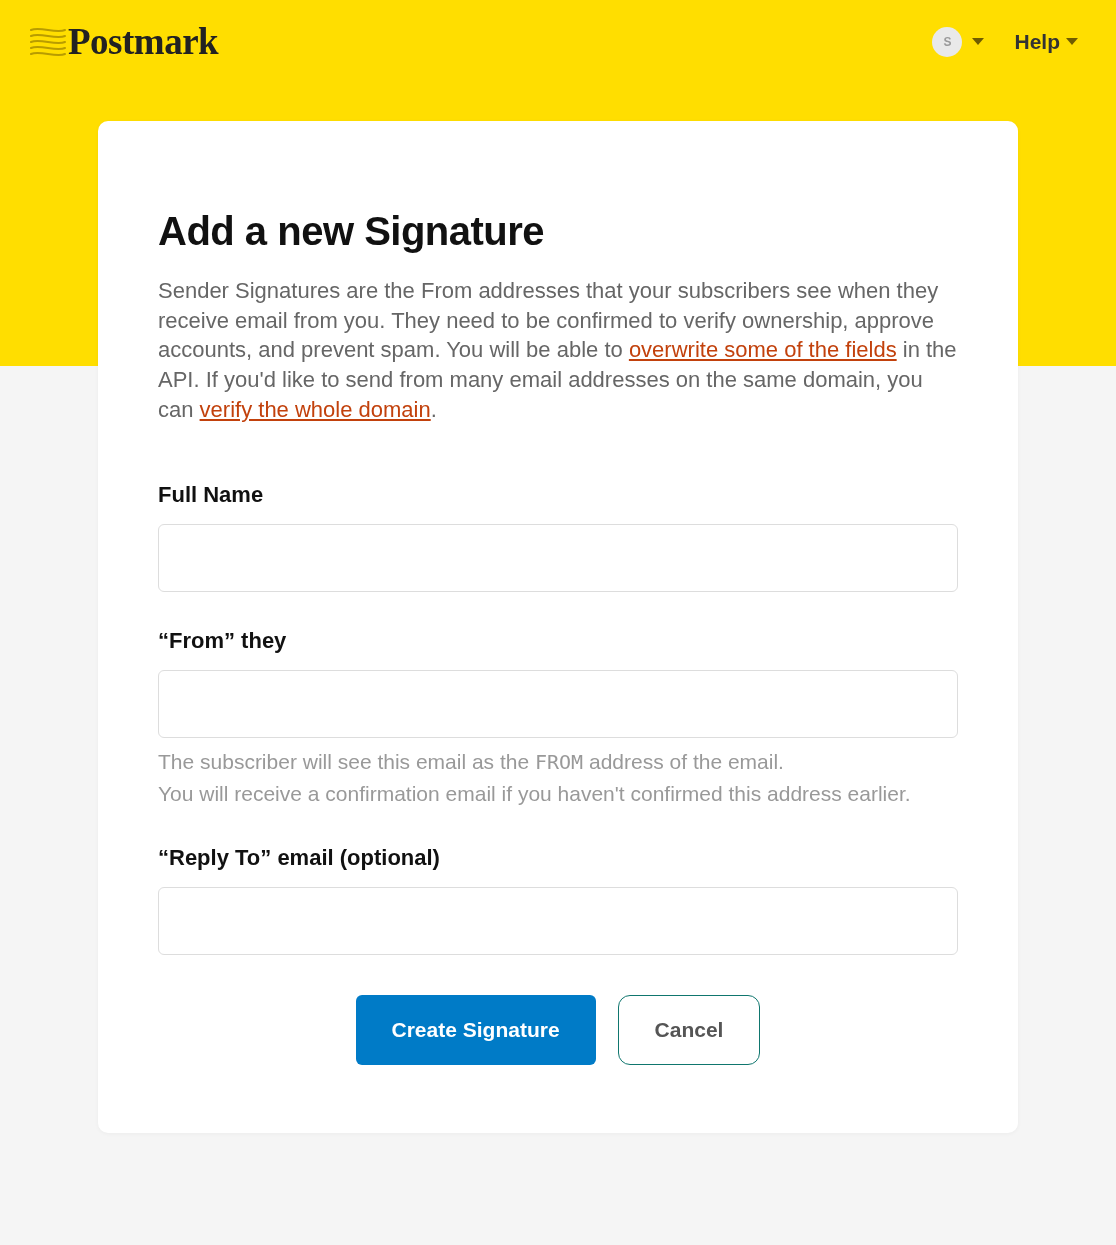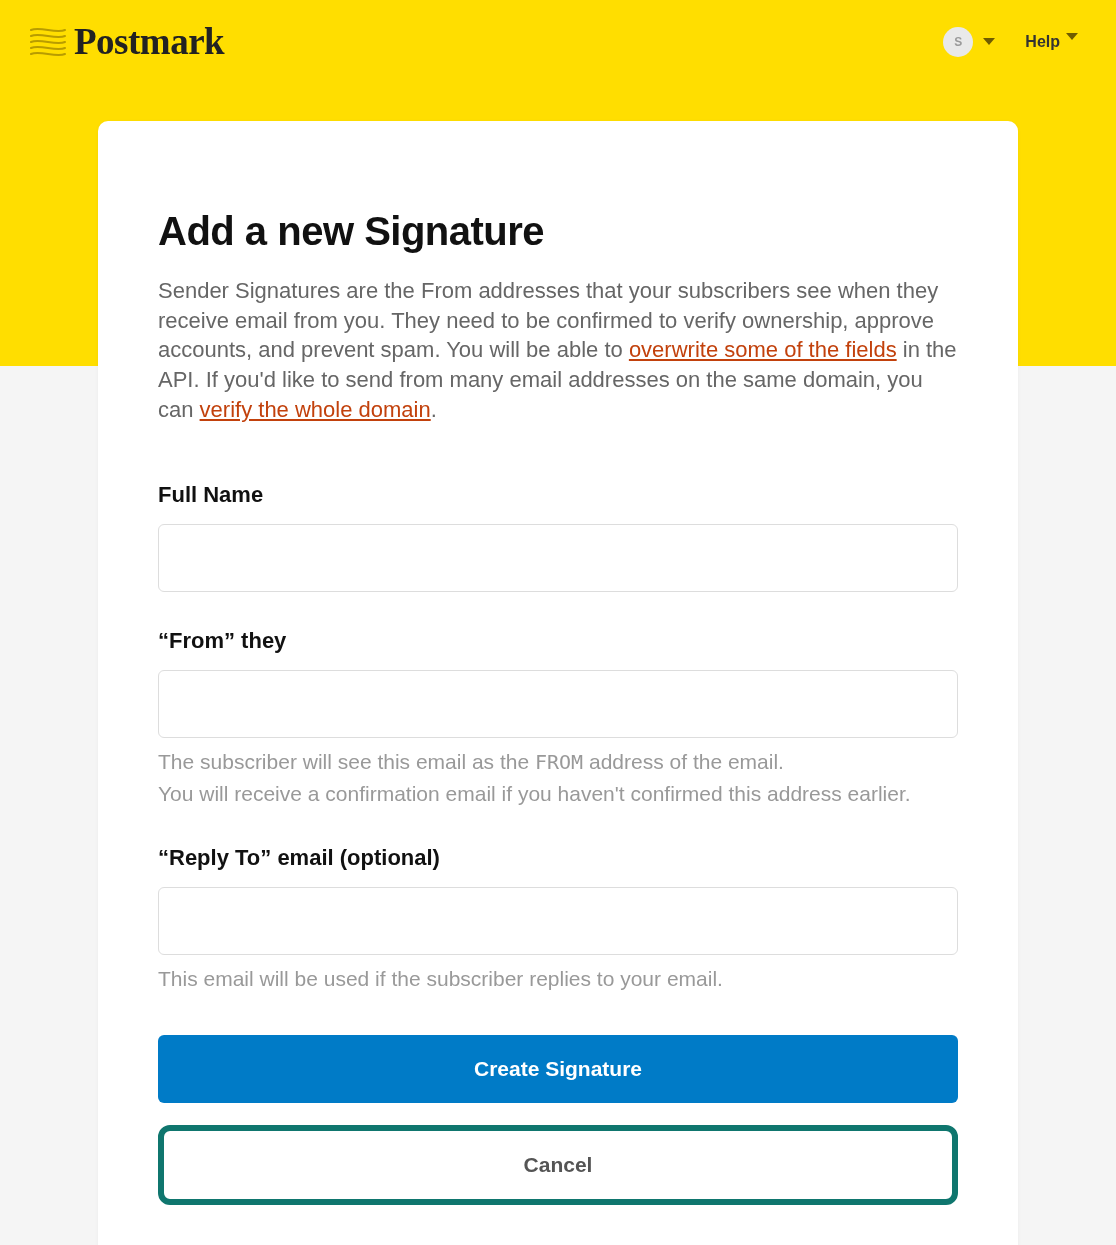--- a/index.html
+++ b/index.html
@@ -19,21 +19,21 @@
     position: relative;
     z-index: 2;
     display: flex;
     align-items: center;
     justify-content: space-between;
     padding: 20px 38px 8px 30px;
   }
   .logo {
     display: flex;
     align-items: center;
-    gap: 8px;
+    gap: 2px;
   }
   .logo-text {
     font-family: Georgia, "Times New Roman", serif;
     font-weight: 700;
     font-size: 37px;
     color: #222;
     letter-spacing: -0.5px;
   }
   .logo svg { display:block; }
   .nav-right {
@@ -59,25 +59,26 @@
     justify-content: center;
   }
   .caret {
     width: 0; height: 0;
     border-left: 6px solid transparent;
     border-right: 6px solid transparent;
     border-top: 7px solid #6f5c00;
   }
   .help-group {
     display: flex;
+    align-items: center;
     gap: 6px;
     cursor: pointer;
     font-weight: 700;
     color: #333;
-    font-size: 16px;
+    font-size: 21px;
   }
   .help-group .caret { border-top-color: #6f5c00; }
   .card {
     position: relative;
     z-index: 1;
     background: #fff;
     width: 920px;
     margin: 50px auto 60px auto;
     border-radius: 10px;
     box-shadow: 0 1px 4px rgba(0,0,0,0.04);
@@ -128,36 +129,35 @@
   .help-text code {
     font-family: ui-monospace, SFMono-Regular, Menlo, Consolas, monospace;
     font-size: 20px;
     color: #999;
   }
   .actions {
     display: flex;
     justify-content: center;
     gap: 22px;
     margin-top: 40px;
-    flex-direction: column;
   }
   .btn-primary {
     background: #007bc7;
     color: #fff;
     border: none;
     border-radius: 6px;
     font-size: 21px;
     font-weight: 700;
     padding: 22px 36px;
     cursor: pointer;
   }
   .btn-secondary {
     background: #fff;
     color: #555;
-    border: 6px solid #0f766e;
+    border: 1px solid #0f766e;
     border-radius: 12px;
     font-size: 21px;
     font-weight: 700;
     padding: 22px 36px;
     cursor: pointer;
   }
 </style>
 </head>
 <body>
 
@@ -204,20 +204,19 @@
     <input type="text" class="text-input" value="" style="">
     <div class="help-text">
       <span>The subscriber will see this email as the </span><code>FROM</code><span> address of the email.</span><br>
       <span>You will receive a confirmation email if you haven't confirmed this address earlier.</span>
     </div>
   </div>
 
   <div class="field">
     <label class="field-label">“Reply To” email (optional)</label>
     <input type="text" class="text-input" value="" style="">
-    <div class="help-text">This email will be used if the subscriber replies to your email.</div>
   </div>
 
   <div class="actions">
     <button class="btn-primary">Create Signature</button>
     <button class="btn-secondary">Cancel</button>
   </div>
 </div>
 
 </body></html>

